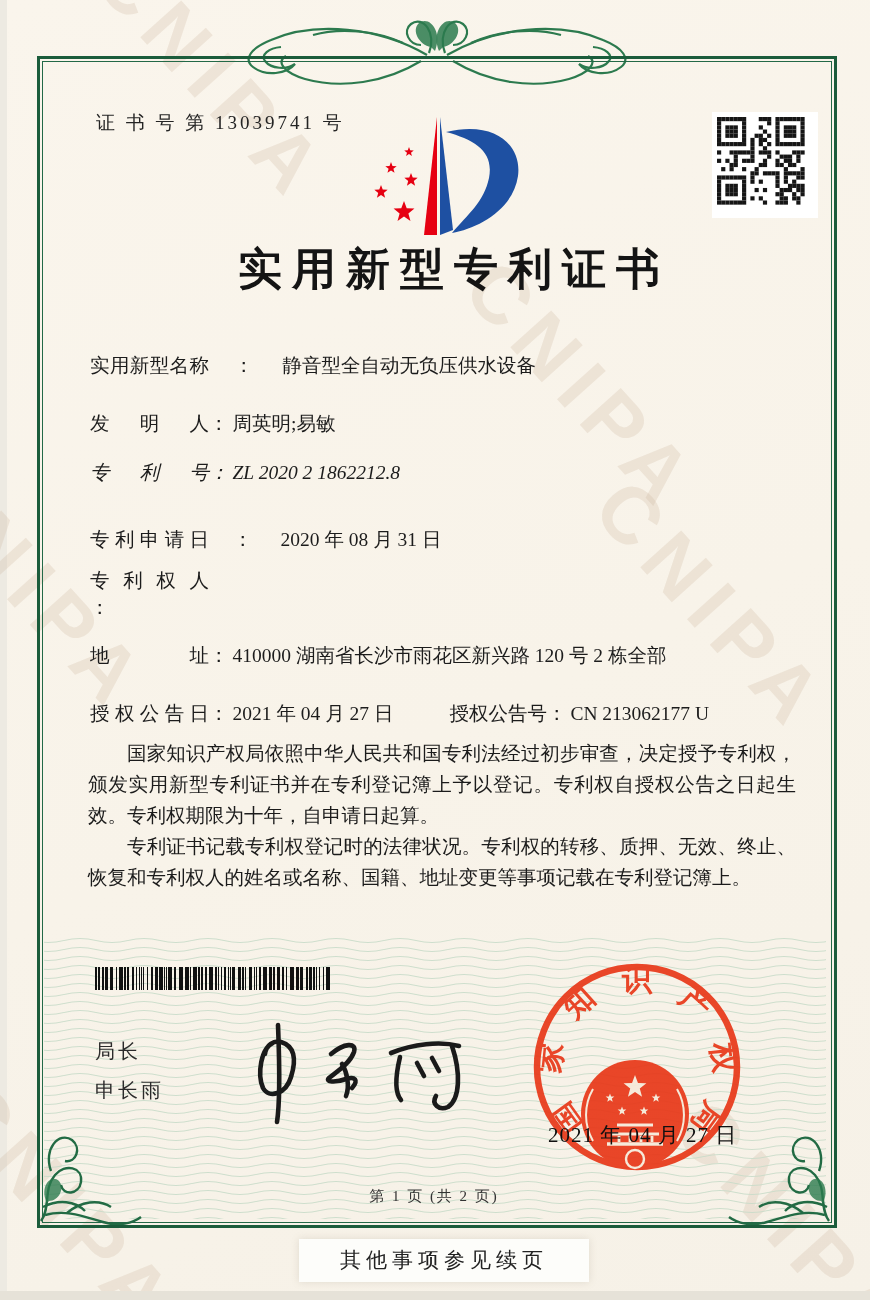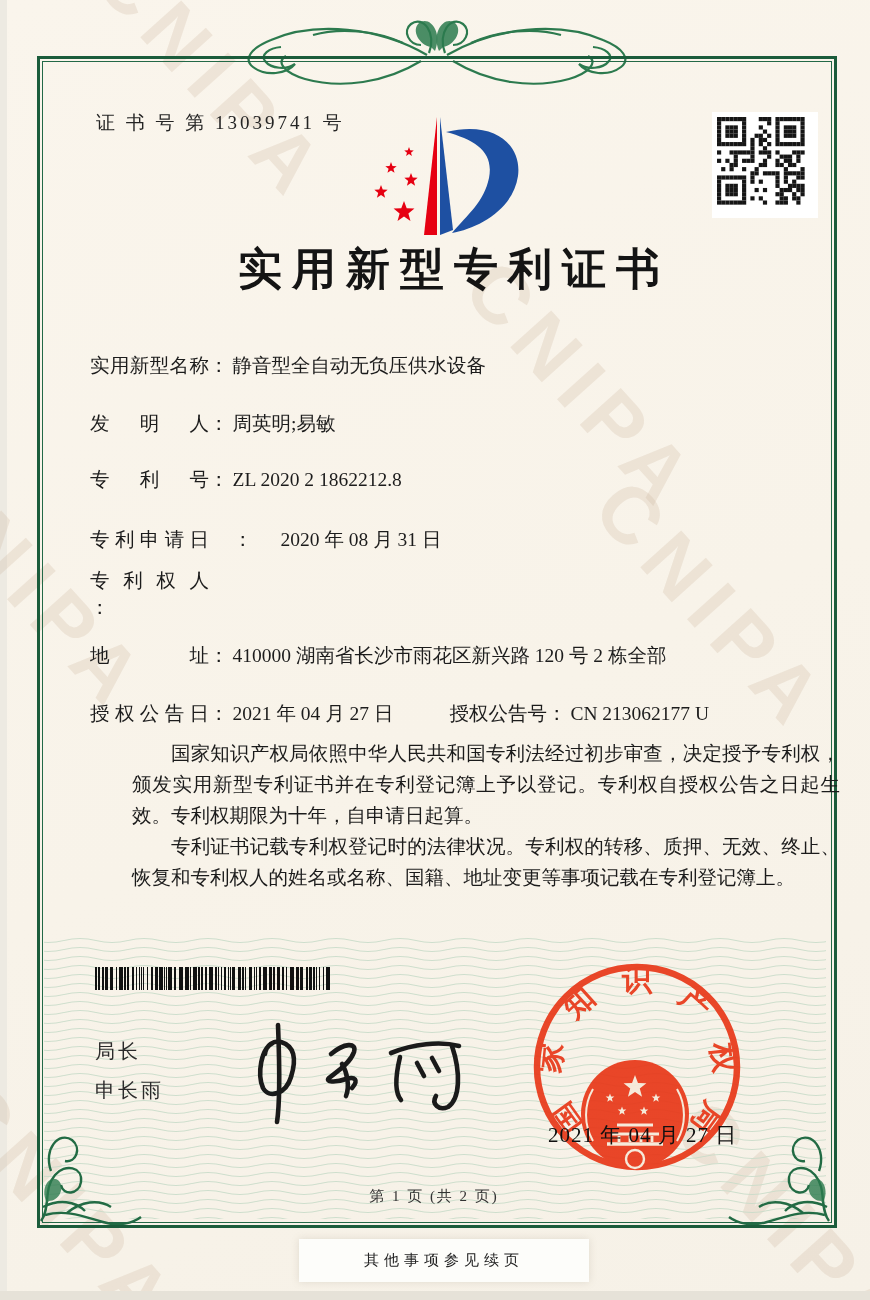--- a/index.html
+++ b/index.html
@@ -21,34 +21,34 @@
   .certno{position:absolute;left:96px;top:110px;font-size:19px;letter-spacing:3px;color:#242424;}
   .title{
     position:absolute;left:37px;top:240px;width:794px;text-align:center;
     font-size:44px;font-weight:bold;letter-spacing:10px;color:#141414;margin-left:20px;
   }
   .fields{position:absolute;left:90px;top:349px;width:706px;font-size:19.5px;}
   .frow{position:absolute;left:0;display:flex;white-space:nowrap;align-items:baseline;}
   .frow .lbl{display:inline-block;width:119px;text-align:justify;text-align-last:justify;}
   .frow .sep{display:inline-block;margin-right:4px;}
   .frow .pair2{margin-left:56px;display:flex;align-items:baseline;}
-  .paras{position:absolute;left:88px;top:738px;width:708px;font-size:19.5px;line-height:31px;text-align:justify;color:#1b1b1b;margin-left:44px;}
+  .paras{position:absolute;left:88px;top:738px;width:708px;font-size:19.5px;line-height:31px;text-align:justify;color:#1b1b1b;}
   .paras p{margin:0;text-indent:2em;}
   .dtitle,.dname{
     position:absolute;left:95px;font-family:"Liberation Sans","DejaVu Sans",sans-serif;
     font-size:20px;letter-spacing:3px;color:#2b2b2b;
   }
   .dtitle{top:1038px;}
   .dname{top:1077px;text-align:center;}
   .sealdate{position:absolute;left:548px;top:1121px;font-size:21px;letter-spacing:1px;color:#101010;}
   .pageno{position:absolute;left:37px;top:1187px;width:794px;text-align:center;font-size:15px;letter-spacing:2px;color:#333;}
   .note{
     position:absolute;left:299px;top:1239px;width:290px;height:43px;background:#fdfdfa;
     box-shadow:0 0 8px rgba(120,110,90,0.18);text-align:center;line-height:43px;
-    font-size:15px;letter-spacing:5px;color:#222;
+    font-size:21px;letter-spacing:5px;color:#222;
   }
 </style>
 </head>
 <body>
 
 <div class="page">
 
   <div class="edge-left"></div>
 
   <div class="wm" style="left:60px;top:30px;">CNIPA</div>
@@ -423,31 +423,31 @@
 
   <div class="frame-outer">
     <div class="frame-inner"></div>
   </div>
 
   <div class="certno">证 书 号 第 13039741 号</div>
 
   <div class="title">实用新型专利证书</div>
 
   <div class="fields">
-    <div class="frow" style="top:3px;">
+    <div class="frow" style="top:3px;gap:25px;">
       <span class="lbl">实用新型名称</span>
         <span class="sep">：</span>
       <span class="val">静音型全自动无负压供水设备</span>
     </div>
     <div class="frow" style="top:61px;">
       <span class="lbl">发明人</span>
         <span class="sep">：</span>
       <span class="val">周英明;易敏</span>
     </div>
-    <div class="frow" style="top:117px;">
+    <div class="frow" style="top:110px;font-style:italic;">
       <span class="lbl">专利号</span>
         <span class="sep">：</span>
       <span class="val">ZL 2020 2 1862212.8</span>
     </div>
     <div class="frow" style="top:177px;gap:24px;">
       <span class="lbl">专利申请日</span>
         <span class="sep">：</span>
       <span class="val">2020 年 08 月 31 日</span>
     </div>
     <div class="frow" style="top:218px;flex-direction:column;">

